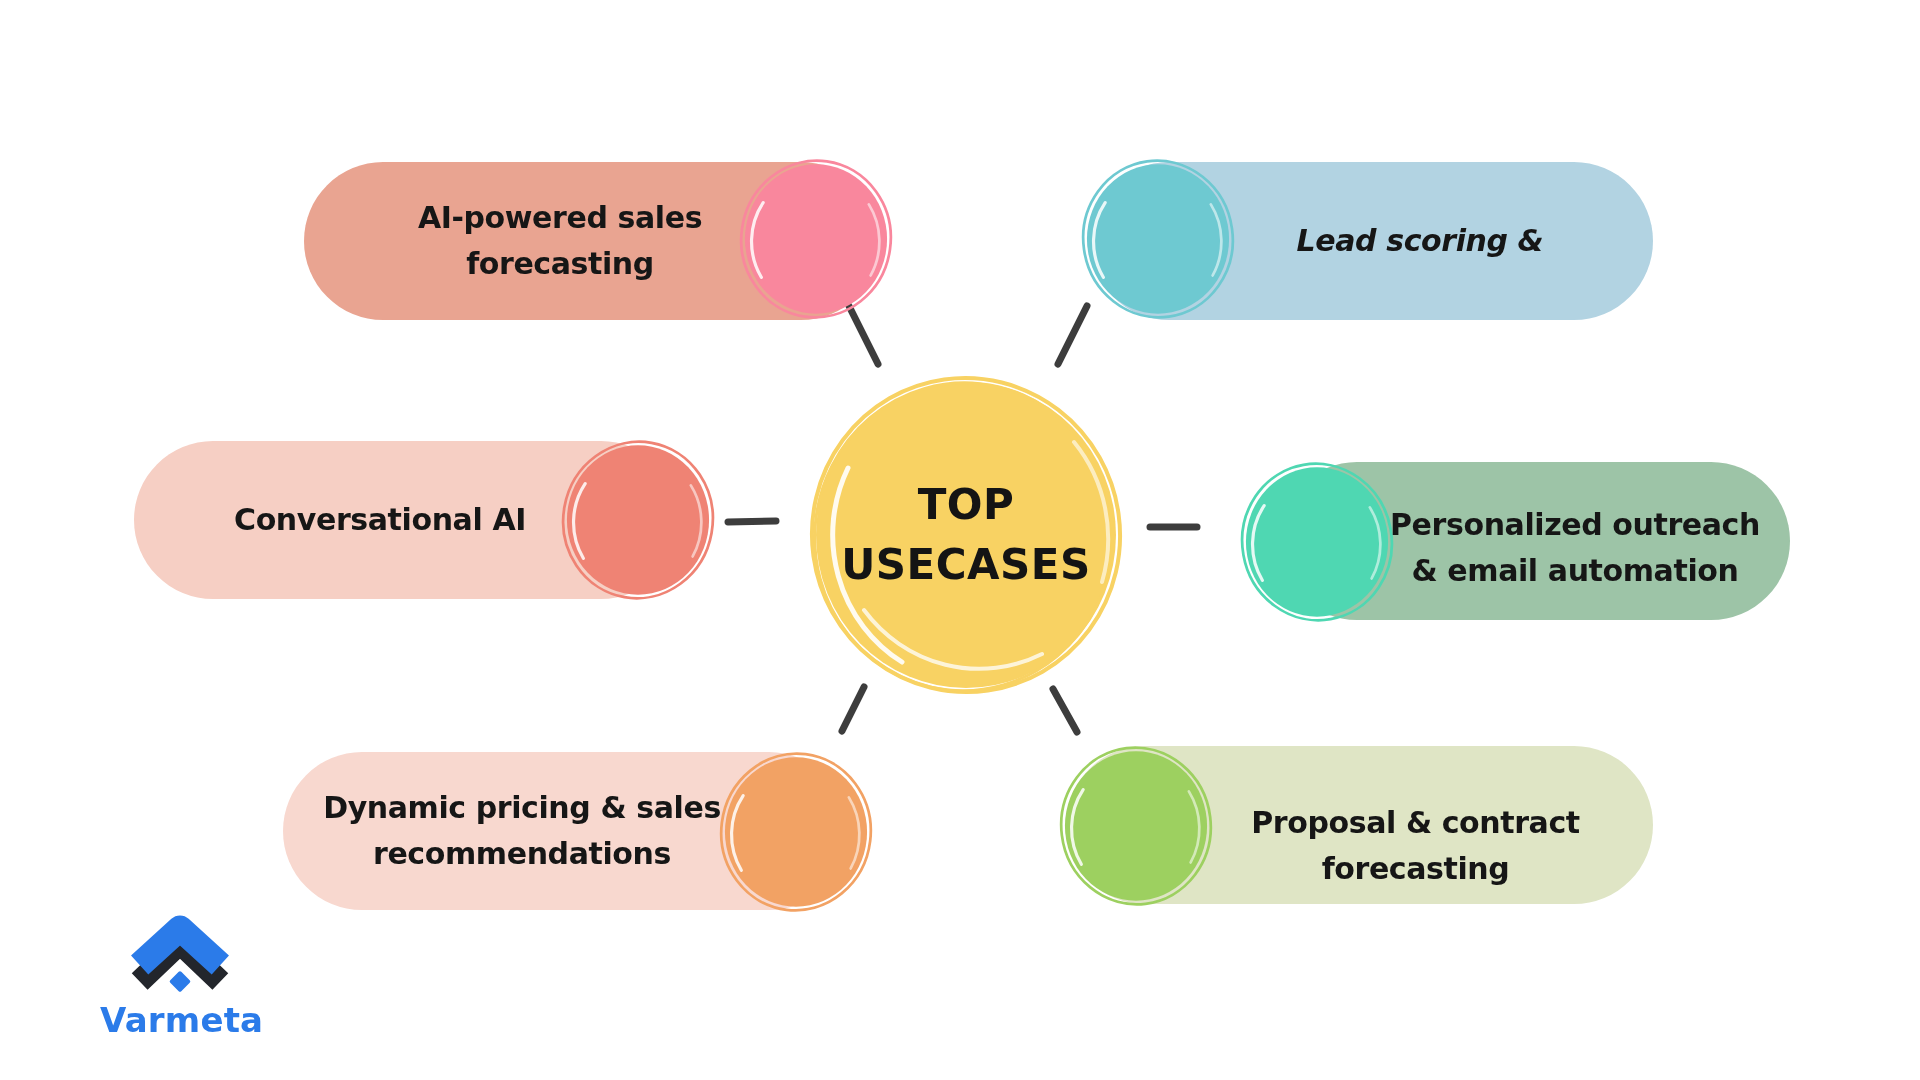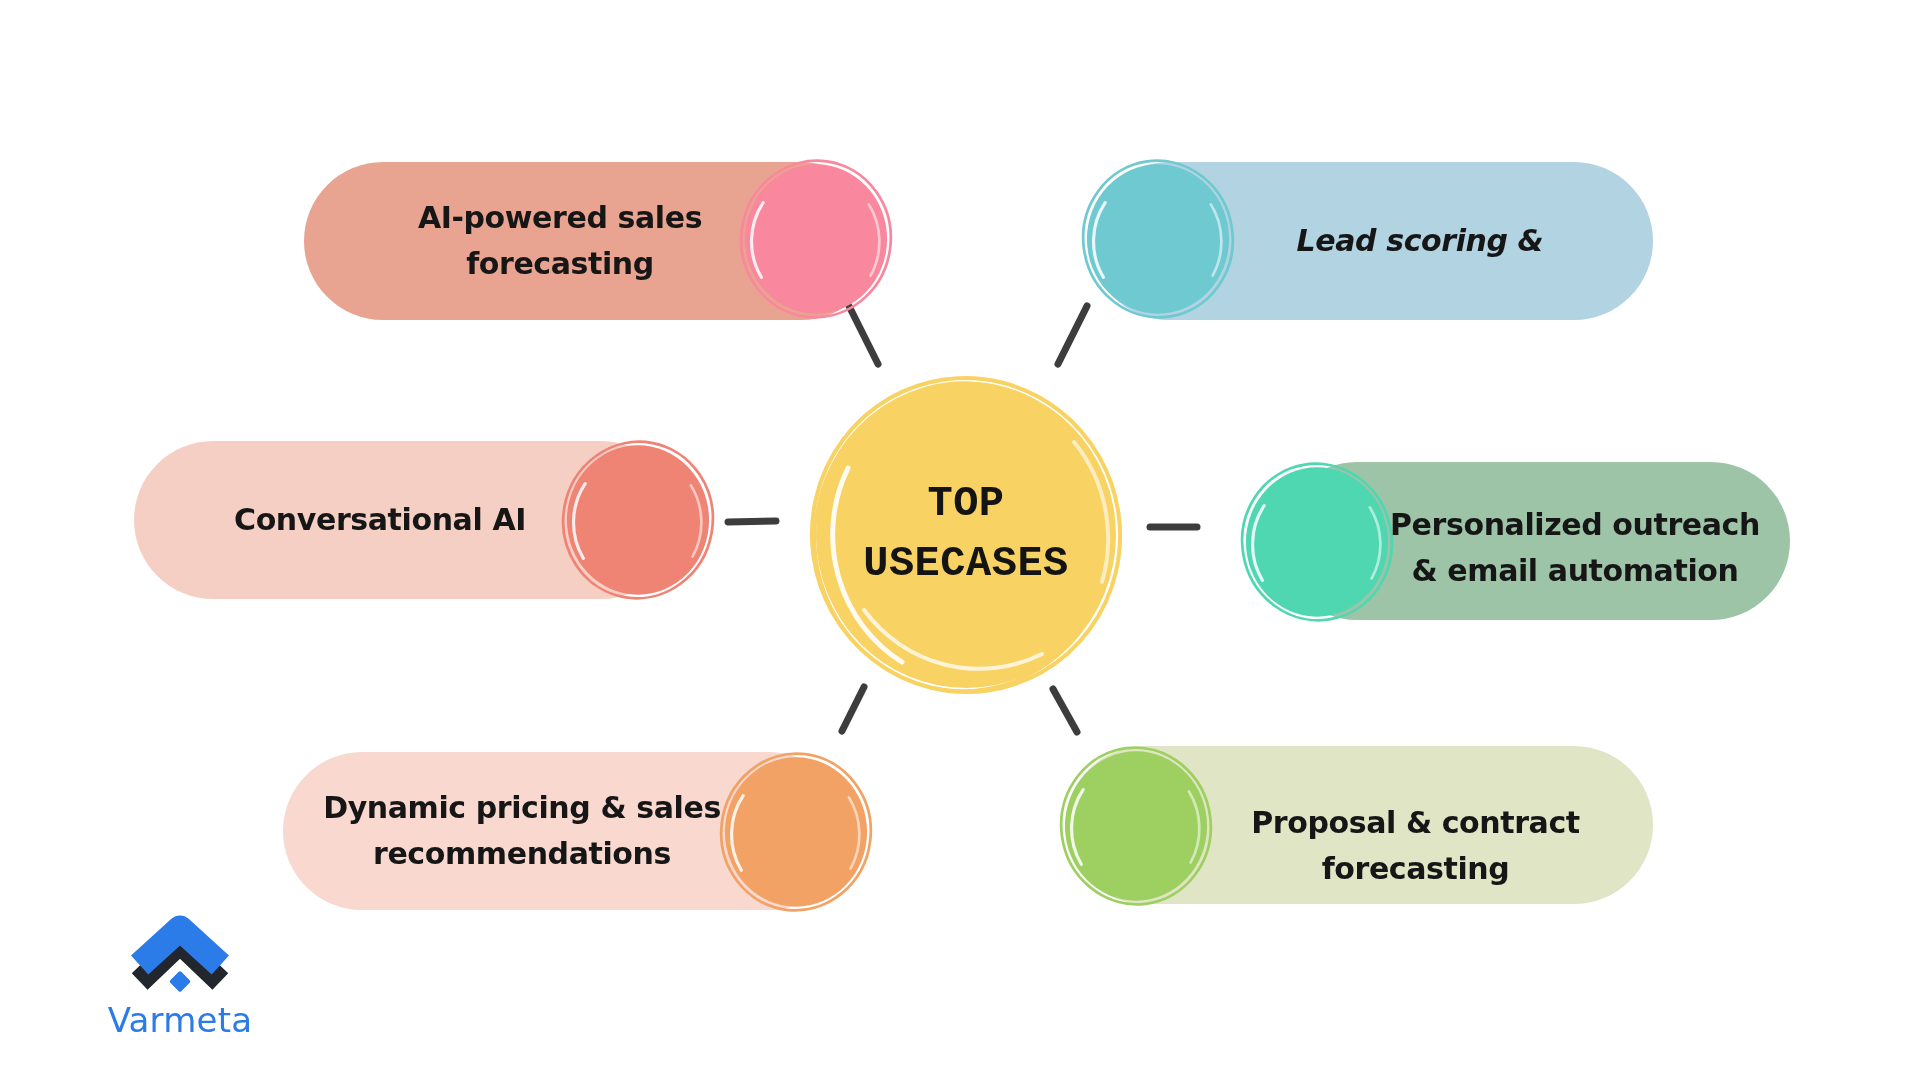--- a/index.html
+++ b/index.html
@@ -42,31 +42,31 @@
   .n6-blob  { left:1054px; top:740px; width:164px; height:172px; }
   .n6-label { left:1218px; top:746px; width:395px; height:200px; }
 
   
   .center { position:absolute; left:806px; top:372px; width:320px; height:326px; }
   .center svg { position:absolute; left:0; top:0; width:100%; height:100%; overflow:visible; }
   .center-label {
     position:absolute; left:0; top:0; width:100%; height:100%;
     display:flex; flex-direction:column; align-items:center; justify-content:center;
     text-align:left; font-weight:700; font-size:42px; line-height:1.42;
-    color:#141414; letter-spacing:0.5px;font-family:Liberation Mono, monospace;
+    color:#141414; letter-spacing:0.5px;
   }
   .center-label span { white-space:nowrap; }
 
   
   .connectors { position:absolute; left:0; top:0; width:1920px; height:1080px; pointer-events:none; }
 
   
   .logo { position:absolute; left:100px; top:908px; width:160px; text-align:center; }
   .logo-mark { display:block; margin:0 auto; width:110px; height:92px; }
-  .logo-text { font-size:34px; font-weight:400; letter-spacing:0.2px; margin-top:0px; }
+  .logo-text { font-size:34px; font-weight:700; letter-spacing:0.2px; margin-top:0px; }
 </style>
 </head>
 <body>
 
 <div class="canvas">
 
   <svg class="connectors" viewBox="0 0 1920 1080">
     <line x1="849" y1="306" x2="878" y2="364" stroke-width="7" stroke-linecap="round" style="stroke: rgb(61, 61, 61);"></line>
     <line x1="1087" y1="306" x2="1058" y2="364" stroke-width="7" stroke-linecap="round" style="stroke: rgb(61, 61, 61);"></line>
     <line x1="728" y1="522" x2="776" y2="521" stroke-width="7" stroke-linecap="round" style="stroke: rgb(61, 61, 61);"></line>

